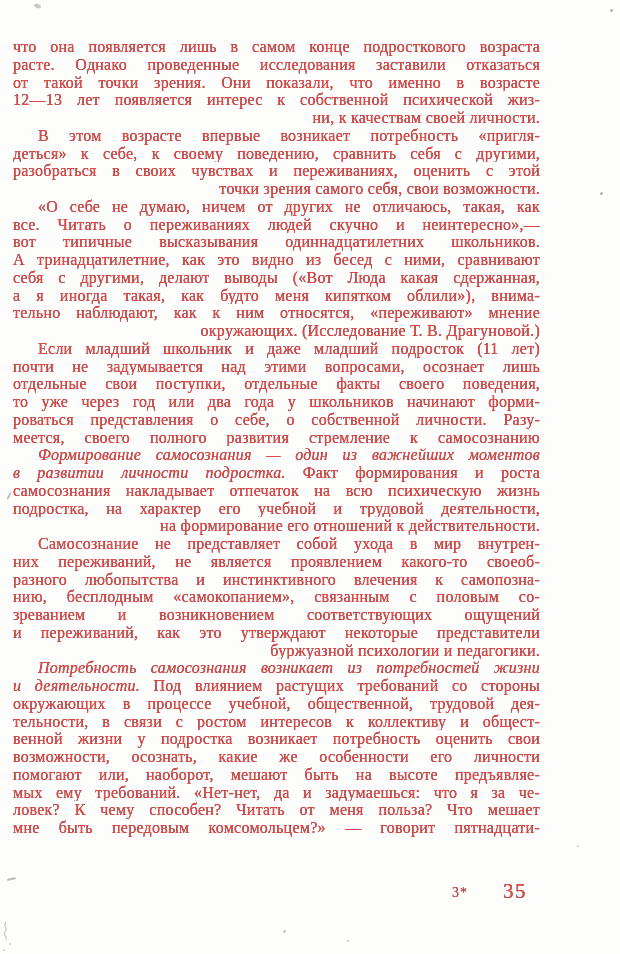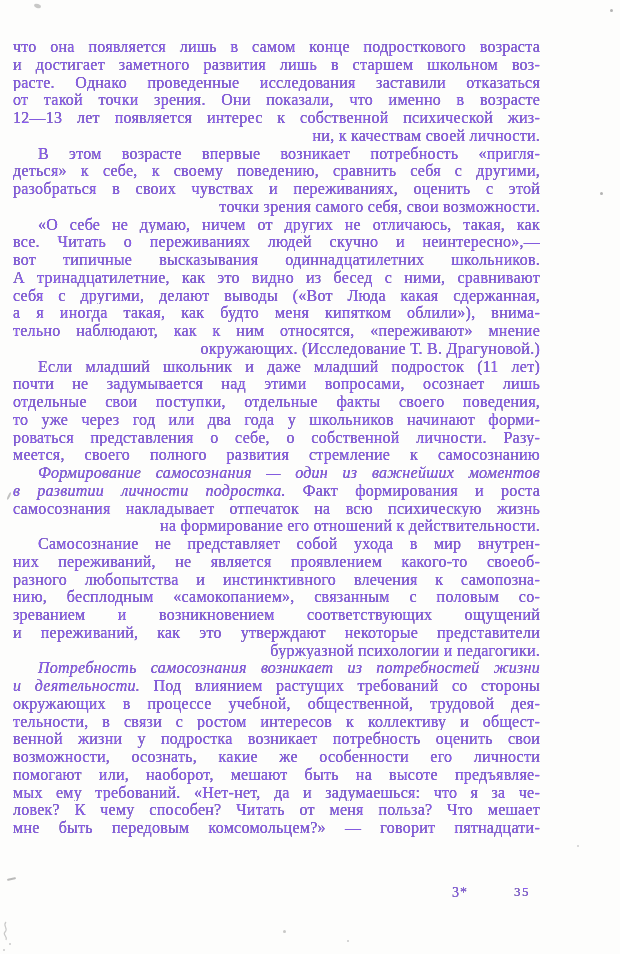--- a/index.html
+++ b/index.html
@@ -45,23 +45,23 @@
     position: absolute;
     left: 452px;
     top: 884px;
     font-size: 14px;
     line-height: 17px;
     letter-spacing: 1px;
     text-shadow: 0 0 0.5px rgba(25,25,25,0.85);
   }
   .footer-page {
     position: absolute;
-    left: 514px;
+    left: 503px;
     top: 883px;
-    font-size: 13px;
+    font-size: 21px;
     line-height: 17px;
     letter-spacing: 1.5px;
     text-shadow: 0 0 0.6px rgba(25,25,25,0.9);
   }
   
   .speck {
     position: absolute;
     background: #777;
     border-radius: 50%;
     opacity: 0.55;
@@ -77,25 +77,24 @@
   .scribble {
     position: absolute;
     left: 0px;
     top: 920px;
     opacity: 0.45;
   }
 </style>
 </head>
 <body>
 
-<div class="page" style="background: rgb(253, 253, 252); color: #8b5cf6;">
+<div class="page" style="background: rgb(253, 253, 252); color: #ef4444;">
 
   <div class="textblock">
       <div class="line just"><span>что она появляется лишь в самом конце подросткового возраста</span></div>
-      <div class="line just"><span>и достигает заметного развития лишь в старшем школьном воз-</span></div>
       <div class="line just"><span>расте. Однако проведенные исследования заставили отказаться</span></div>
       <div class="line just"><span>от такой точки зрения. Они показали, что именно в возрасте</span></div>
       <div class="line just"><span>12—13 лет появляется интерес к собственной психической жиз-</span></div>
       <div class="line"><span>ни, к качествам своей личности.</span></div>
       <div class="line just ind"><span>В этом возрасте впервые возникает потребность «пригля-</span></div>
       <div class="line just"><span>деться» к себе, к своему поведению, сравнить себя с другими,</span></div>
       <div class="line just"><span>разобраться в своих чувствах и переживаниях, оценить с этой</span></div>
       <div class="line"><span>точки зрения самого себя, свои возможности.</span></div>
       <div class="line just ind"><span>«О себе не думаю, ничем от других не отличаюсь, такая, как</span></div>
       <div class="line just"><span>все. Читать о переживаниях людей скучно и неинтересно»,—</span></div>
@@ -107,20 +106,21 @@
       <div class="line"><span>окружающих. (Исследование Т. В. Драгуновой.)</span></div>
       <div class="line just ind"><span>Если младший школьник и даже младший подросток (11 лет)</span></div>
       <div class="line just"><span>почти не задумывается над этими вопросами, осознает лишь</span></div>
       <div class="line just"><span>отдельные свои поступки, отдельные факты своего поведения,</span></div>
       <div class="line just"><span>то уже через год или два года у школьников начинают форми-</span></div>
       <div class="line just"><span>роваться представления о себе, о собственной личности. Разу-</span></div>
       <div class="line just"><span>меется, своего полного развития стремление к самосознанию</span></div>
       <div class="line just ind"><span class="it">Формирование самосознания — один из важнейших моментов</span></div>
       <div class="line just"><span class="it">в развитии личности подростка.</span><span> Факт формирования и роста</span></div>
       <div class="line just"><span>самосознания накладывает отпечаток на всю психическую жизнь</span></div>
+      <div class="line just"><span>подростка, на характер его учебной и трудовой деятельности,</span></div>
       <div class="line"><span>на формирование его отношений к действительности.</span></div>
       <div class="line just ind"><span>Самосознание не представляет собой ухода в мир внутрен-</span></div>
       <div class="line just"><span>них переживаний, не является проявлением какого-то своеоб-</span></div>
       <div class="line just"><span>разного любопытства и инстинктивного влечения к самопозна-</span></div>
       <div class="line just"><span>нию, бесплодным «самокопанием», связанным с половым со-</span></div>
       <div class="line just"><span>зреванием и возникновением соответствующих ощущений</span></div>
       <div class="line just"><span>и переживаний, как это утверждают некоторые представители</span></div>
       <div class="line"><span>буржуазной психологии и педагогики.</span></div>
       <div class="line just ind"><span class="it">Потребность самосознания возникает из потребностей жизни</span></div>
       <div class="line just"><span class="it">и деятельности.</span><span> Под влиянием растущих требований со стороны</span></div>

